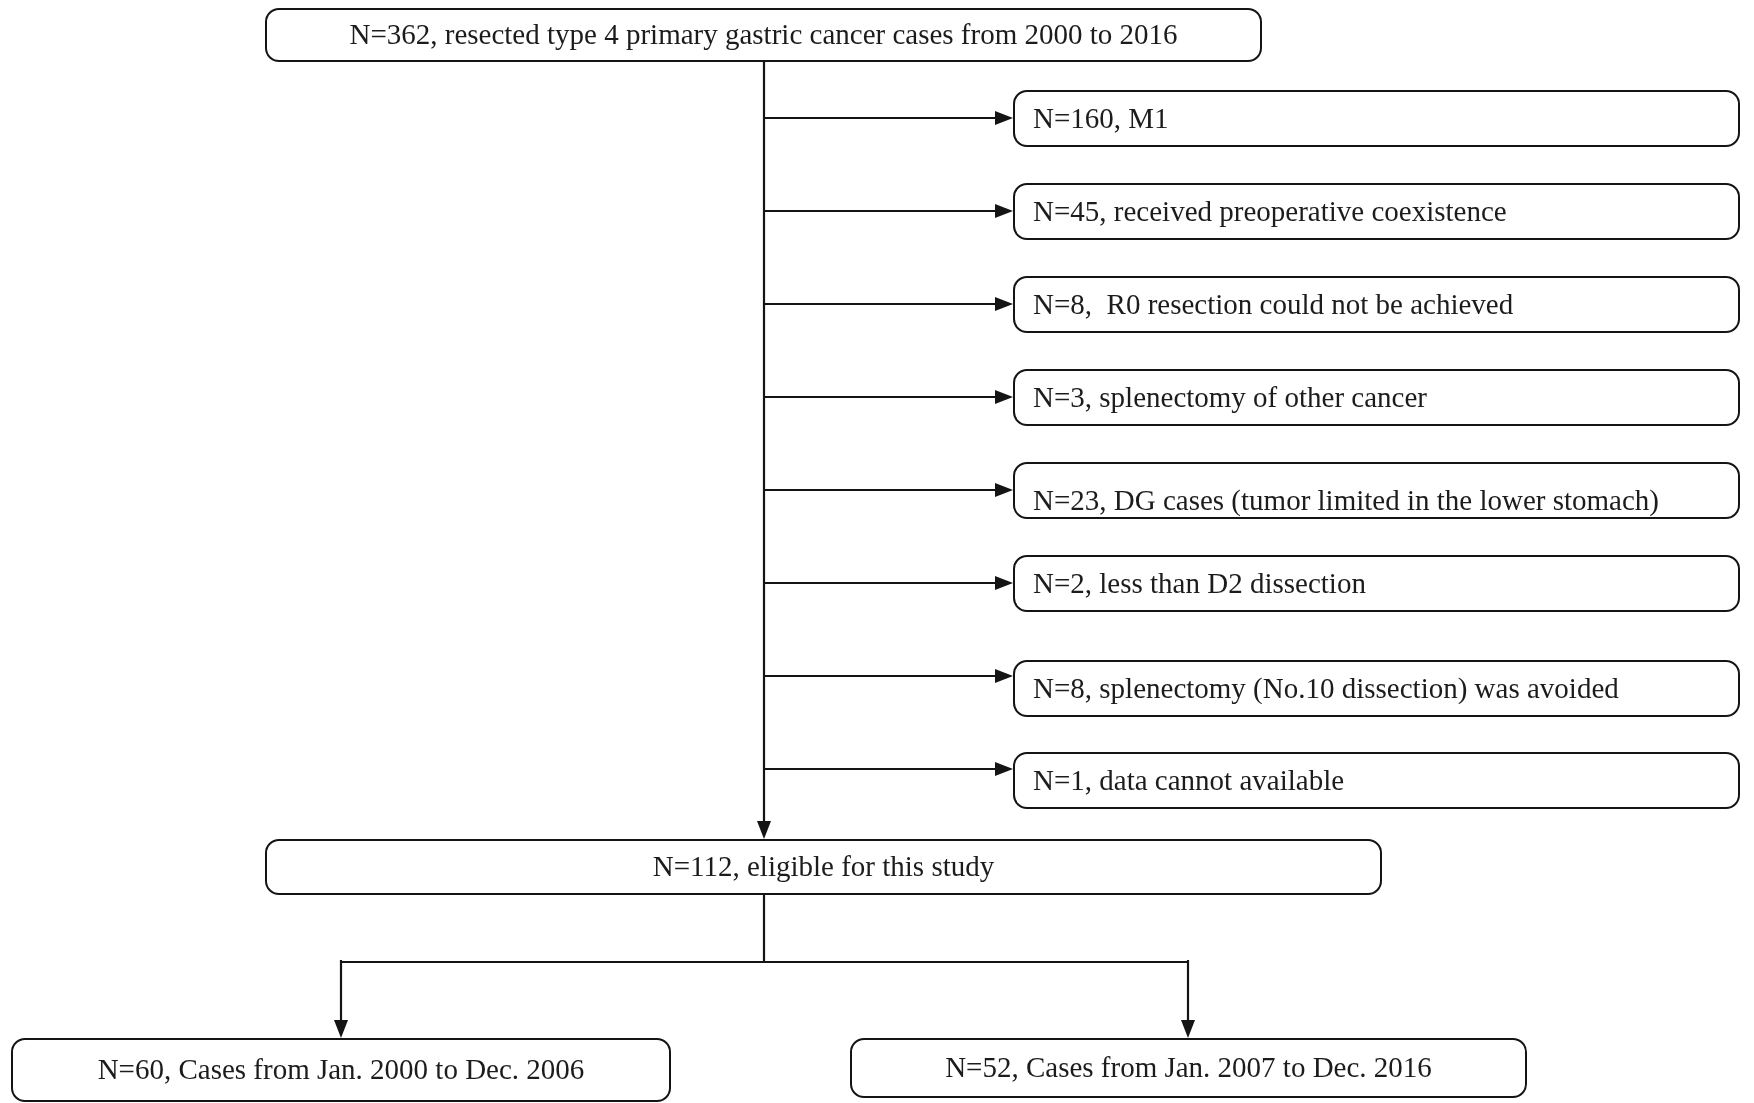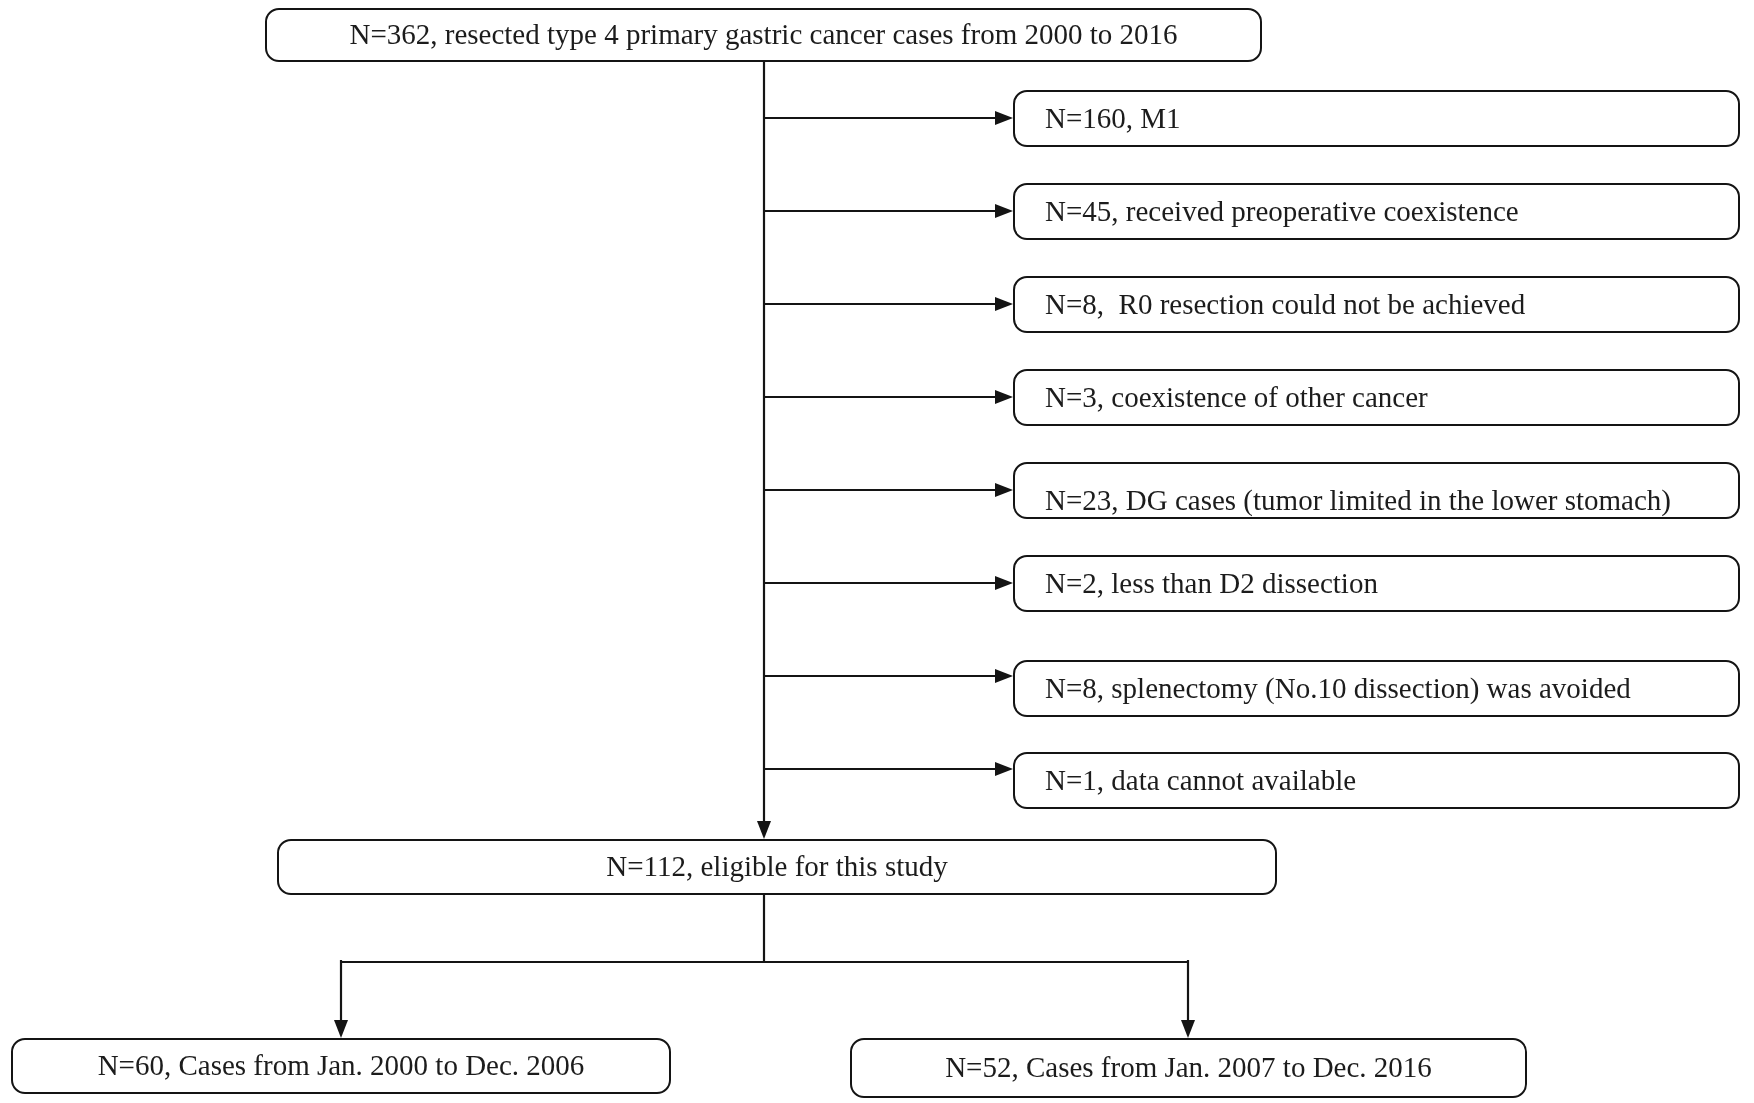--- a/index.html
+++ b/index.html
@@ -29,36 +29,36 @@
     border: 2.5px solid #141414;
     border-radius: 14px;
     background: #ffffff;
     display: flex;
     align-items: center;
     font-size: 29px;
     line-height: 1.1;
     white-space: pre-wrap;
   }
   .box.centered { justify-content: center; text-align: center; }
-  .box.left-text { justify-content: flex-start; padding-left: 30px; padding-right: 8px; }
+  .box.left-text { justify-content: flex-start; padding-left: 18px; padding-right: 8px; }
 
   .box-source   { left: 265px; top: 8px;    width: 997px; height: 54px; }
-  .box-eligible { left: 265px; top: 839px;  width: 1000px; height: 56px; margin-left: 12px; }
+  .box-eligible { left: 265px; top: 839px;  width: 1117px; height: 56px; }
 
   .ex { left: 1013px; width: 727px; height: 57px; }
   .ex-0 { top: 90px;  }
   .ex-1 { top: 183px; }
   .ex-2 { top: 276px; }
   .ex-3 { top: 369px; }
   .ex-4 { top: 462px; align-items: flex-end; }
   .ex-5 { top: 555px; }
   .ex-6 { top: 648px; margin-top: 12px; }
   .ex-7 { top: 752px; }
 
-  .box-group-early { left: 11px;  top: 1038px; width: 660px; height: 56px; }
+  .box-group-early { left: 11px;  top: 1038px; width: 660px; height: 64px; }
   .box-group-late  { left: 850px; top: 1038px; width: 677px; height: 60px; }
 </style>
 </head>
 <body>
 
 <div class="stage">
 
   <svg class="connectors" viewBox="0 0 1754 1103" xmlns="http://www.w3.org/2000/svg">
     <g stroke="#141414" stroke-width="2.2" fill="none">
       <line x1="764" y1="62" x2="764" y2="826"></line>
@@ -97,21 +97,21 @@
   <div class="box left-text ex ex-0">
     <span>N=160, M1</span>
   </div>
   <div class="box left-text ex ex-1">
     <span>N=45, received preoperative coexistence</span>
   </div>
   <div class="box left-text ex ex-2">
     <span>N=8,  R0 resection could not be achieved</span>
   </div>
   <div class="box left-text ex ex-3">
-    <span>N=3, coexistence of other cancer</span>
+    <span>N=3, splenectomy of other cancer</span>
   </div>
   <div class="box left-text ex ex-4">
     <span>N=23, DG cases (tumor limited in the lower stomach)</span>
   </div>
   <div class="box left-text ex ex-5">
     <span>N=2, less than D2 dissection</span>
   </div>
   <div class="box left-text ex ex-6">
     <span>N=8, splenectomy (No.10 dissection) was avoided</span>
   </div>

